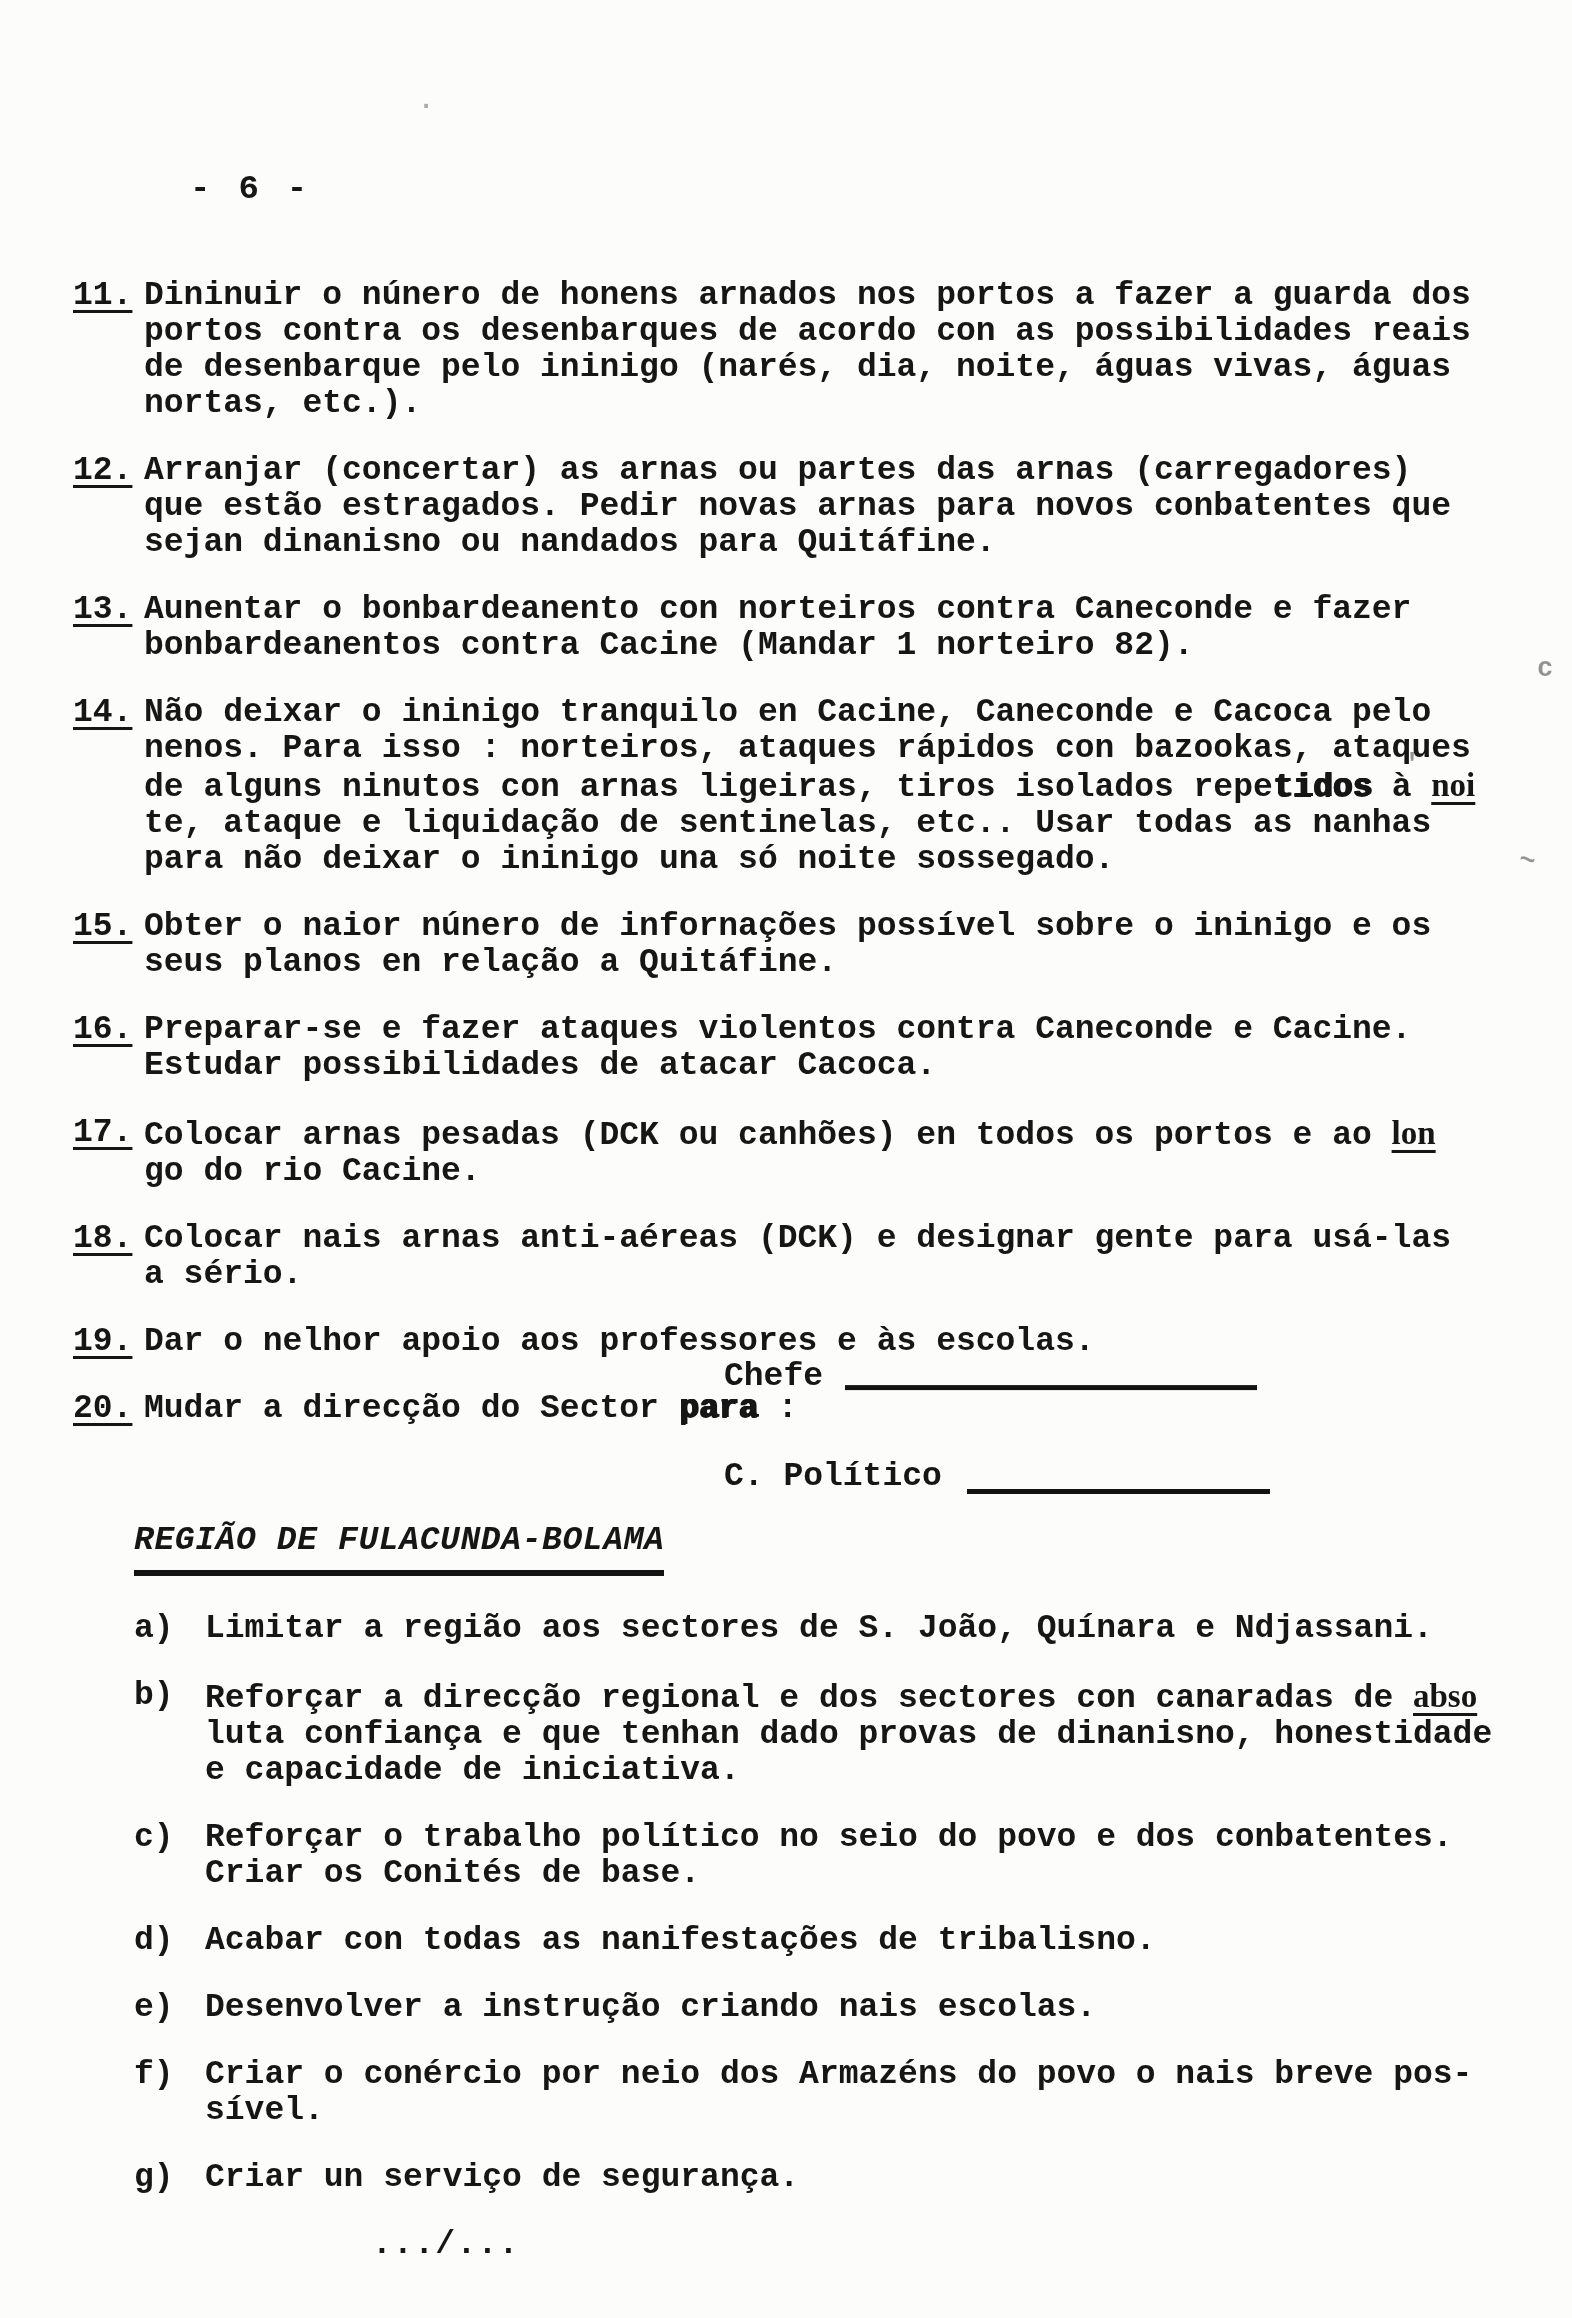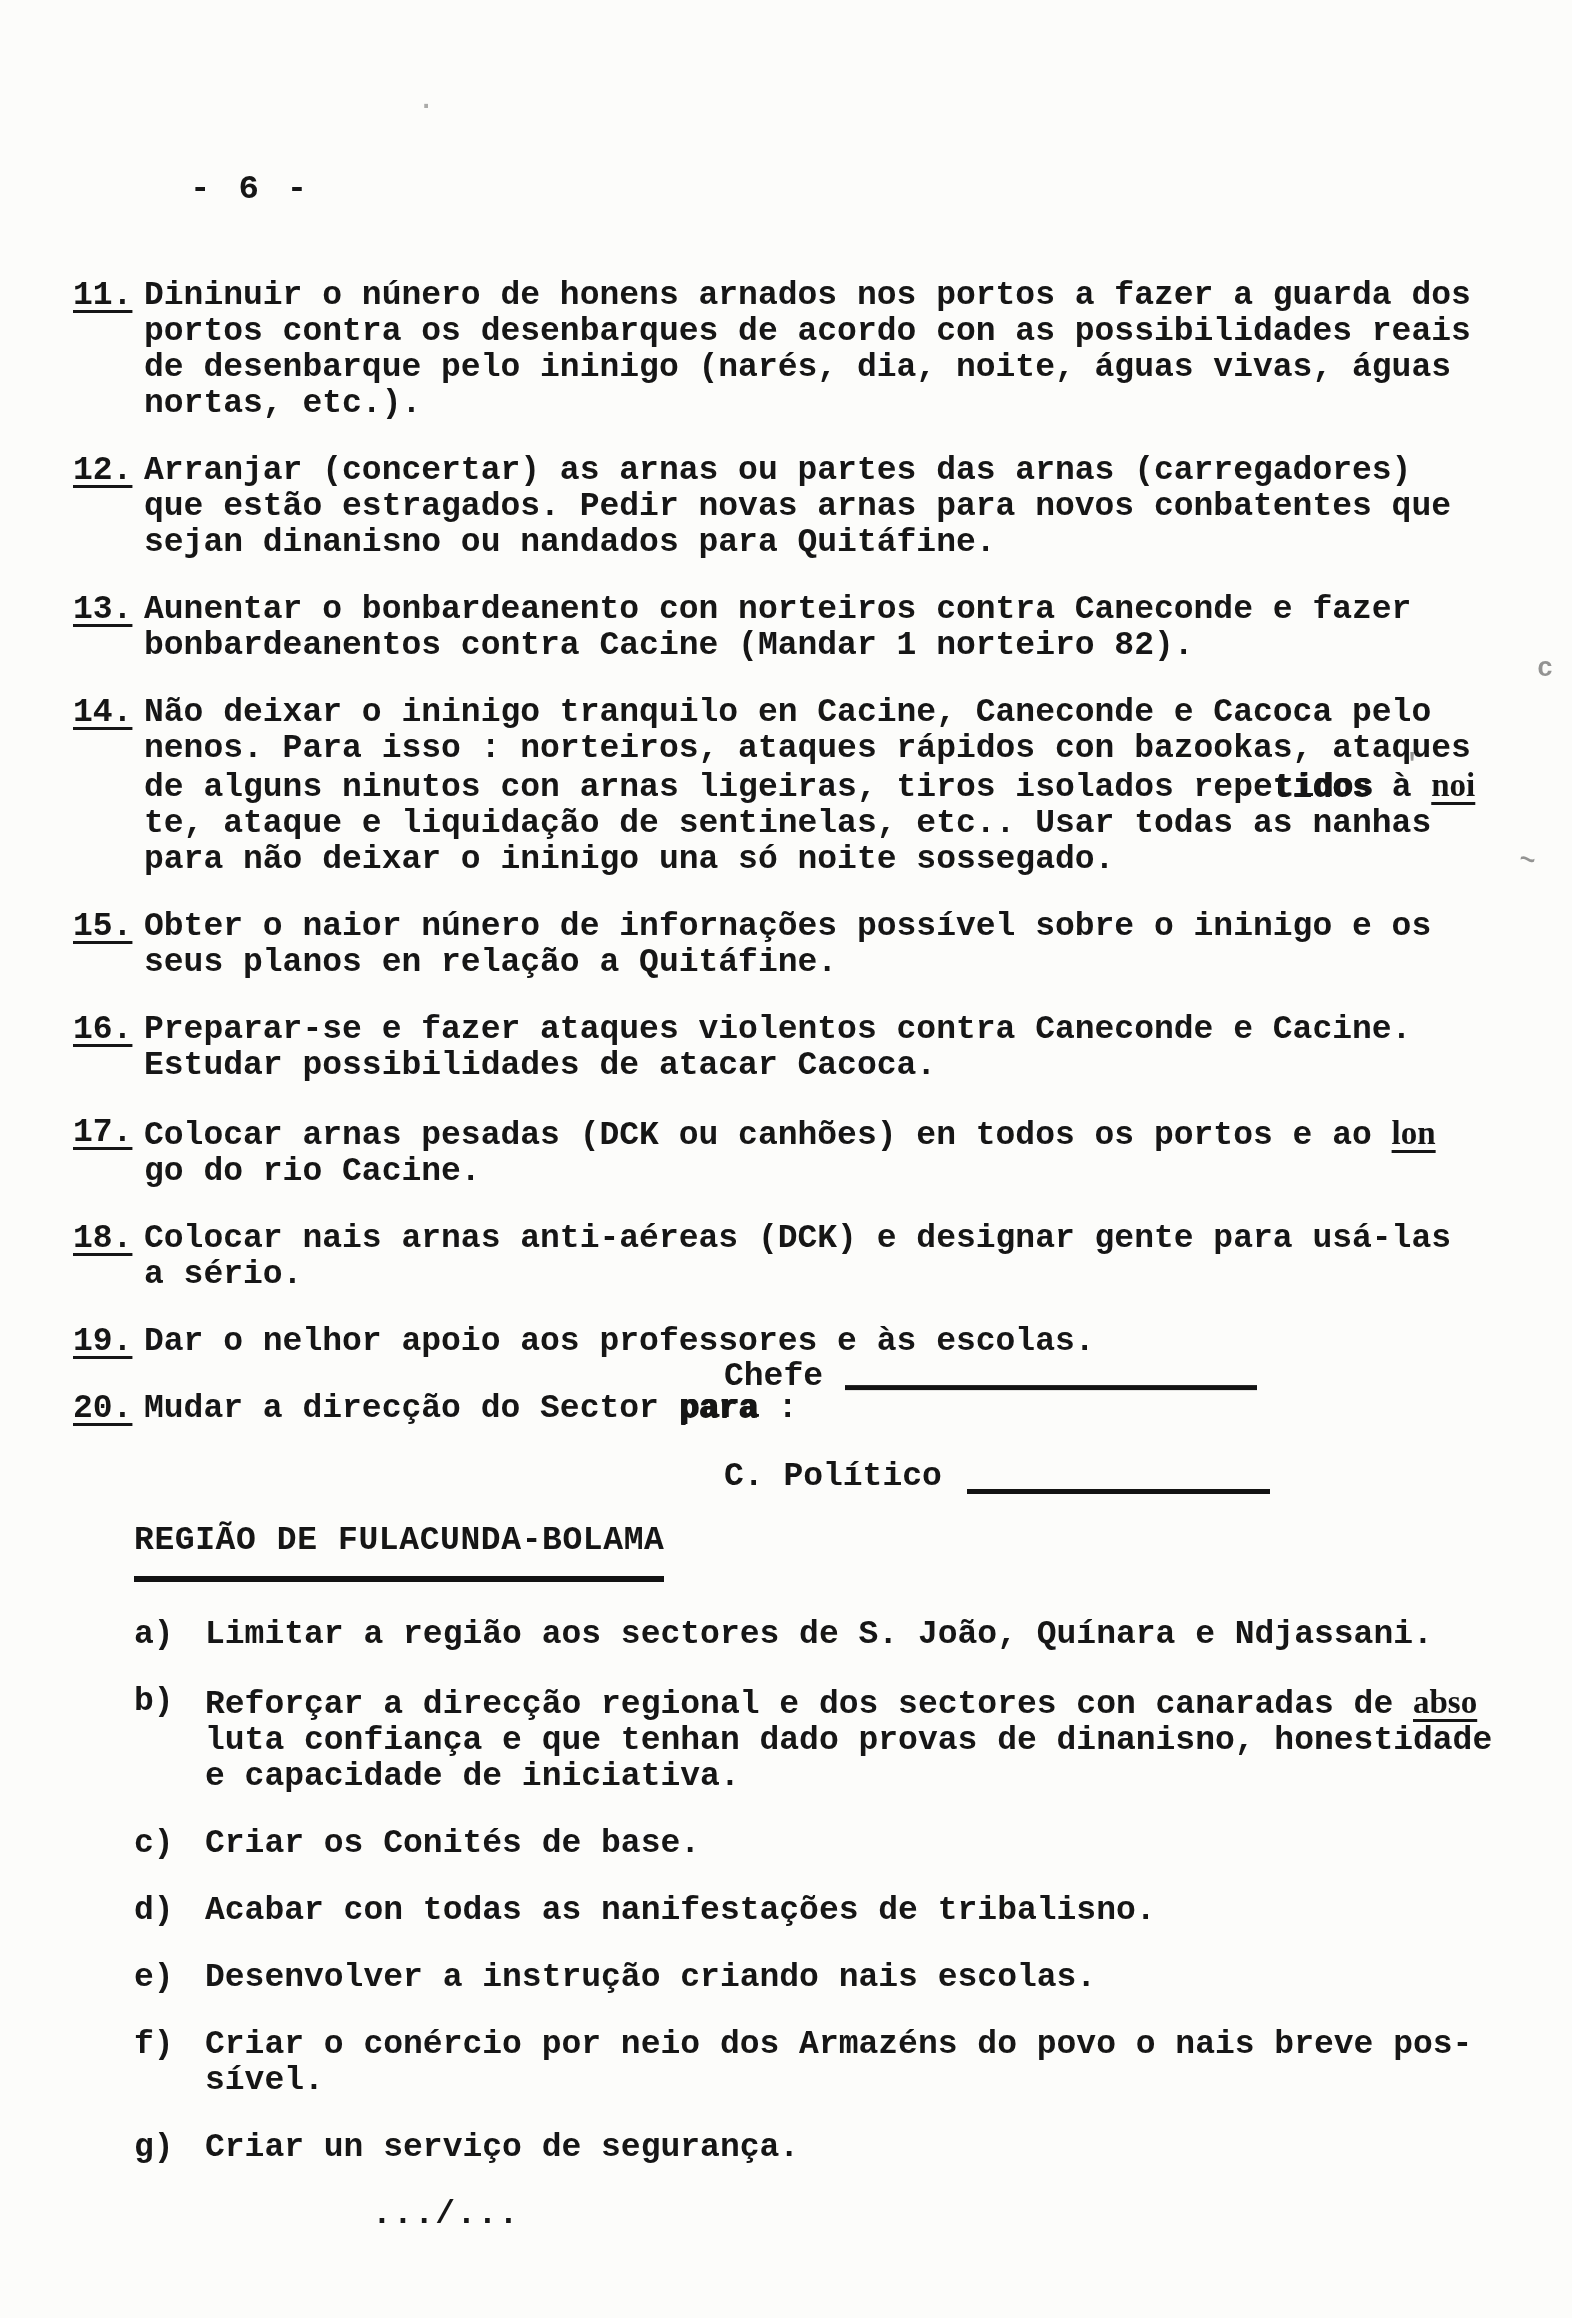--- a/index.html
+++ b/index.html
@@ -41,22 +41,23 @@
   .sig{position:absolute;left:651px;top:-32px;white-space:nowrap;}
   .sig-row2{margin-top:64px;}
   .blank{display:inline-block;border-bottom:5.7px solid #131313;}
   .blank-chefe{width:412px;margin-left:22.3px;transform:translateY(5.1px);}
   .blank-pol{width:303px;margin-left:25.5px;transform:translateY(9px);}
   
   .section-heading{
     margin:96px 0 0 134px;
     display:inline-block;
     border-bottom:6.4px solid #131313;
-    padding-bottom:17px;
+    padding-bottom:11px;
     letter-spacing:0.6px;
+    font-style:italic;
   }
   .let-list{margin:35px 0 0 134px;}
   .cont-mark{margin:5.1px 0 0 372px;letter-spacing:1.3px;}
   
   .artifact{position:absolute;opacity:.45;font-size:27px;}
   .artifact:nth-of-type(1){left:1537px;top:651px;}
   .artifact:nth-of-type(2){left:1519px;top:843px;transform:rotate(12deg);}
   .artifact:nth-of-type(3){left:1404px;top:747px;}
   .artifact:nth-of-type(4){left:418px;top:89px;opacity:.35;}
 </style>
@@ -176,20 +177,21 @@
     <div class="body">
           <div class="line"><span>Reforçar a direcção regional e dos sectores con canaradas de </span><span class="usyl">abso</span></div>
           <div class="line"><span>luta confiança e que tenhan dado provas de dinanisno, honestidade</span></div>
           <div class="line"><span>e capacidade de iniciativa.</span></div>
         </div>
   </div>
 
   <div class="item">
     <span class="num" style="text-decoration: none;">c)</span>
     <div class="body">
+          <div class="line"><span>Reforçar o trabalho político no seio do povo e dos conbatentes.</span></div>
           <div class="line"><span>Criar os Conités de base.</span></div>
         </div>
   </div>
 
   <div class="item">
     <span class="num" style="text-decoration: none;">d)</span>
     <div class="body">
           <div class="line"><span>Acabar con todas as nanifestações de tribalisno.</span></div>
         </div>
   </div>

